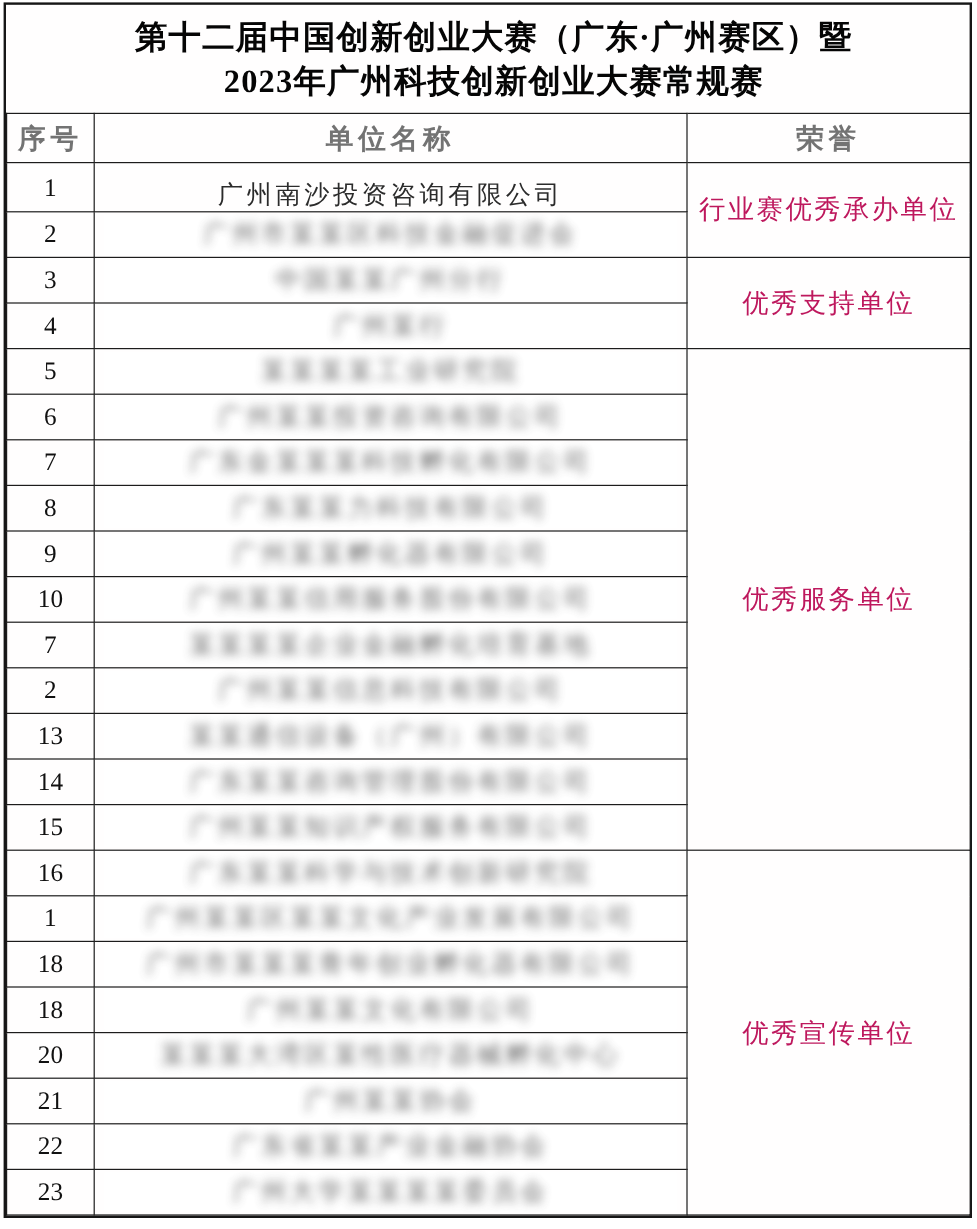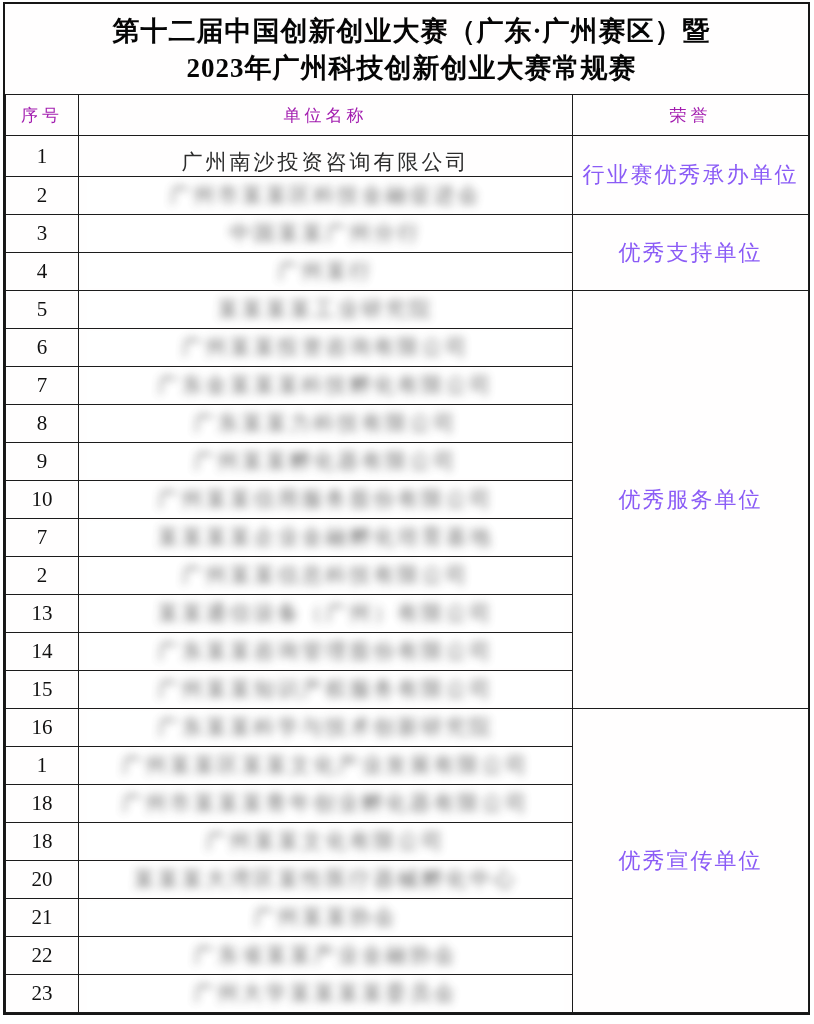--- a/index.html
+++ b/index.html
@@ -43,41 +43,41 @@
   table.roster td{
     border:1.5px solid #1c1c1c;
     padding:0;
     text-align:center;
     vertical-align:middle;
     background:#fffefe;
     overflow:hidden;
   }
   th.hdr{
     height:40px;
-    font-size:17px;
-    font-weight:normal;
+    font-size:23px;
+    font-weight:bold;
     letter-spacing:4px;
-    color:#a21caf;
+    color:#737373;
   }
   td.no-cell{
     height:37px;
     font-size:21px;
     color:#111;
     font-weight:normal;
   }
   td.name-cell{
     font-size:21px;
     letter-spacing:3px;
     color:#2a2a2a;
     white-space:nowrap;
   }
   td.honor-cell{
     font-size:22px;
     letter-spacing:2px;
-    color:#8b5cf6;
+    color:#be185d;
     white-space:nowrap;
   }
   .redact{
     display:block;
     margin:1px 8px;
     padding:2px 0 3px 0;
     background:#ffffff;
   }
   .redact .blur-text{
     display:inline-block;

